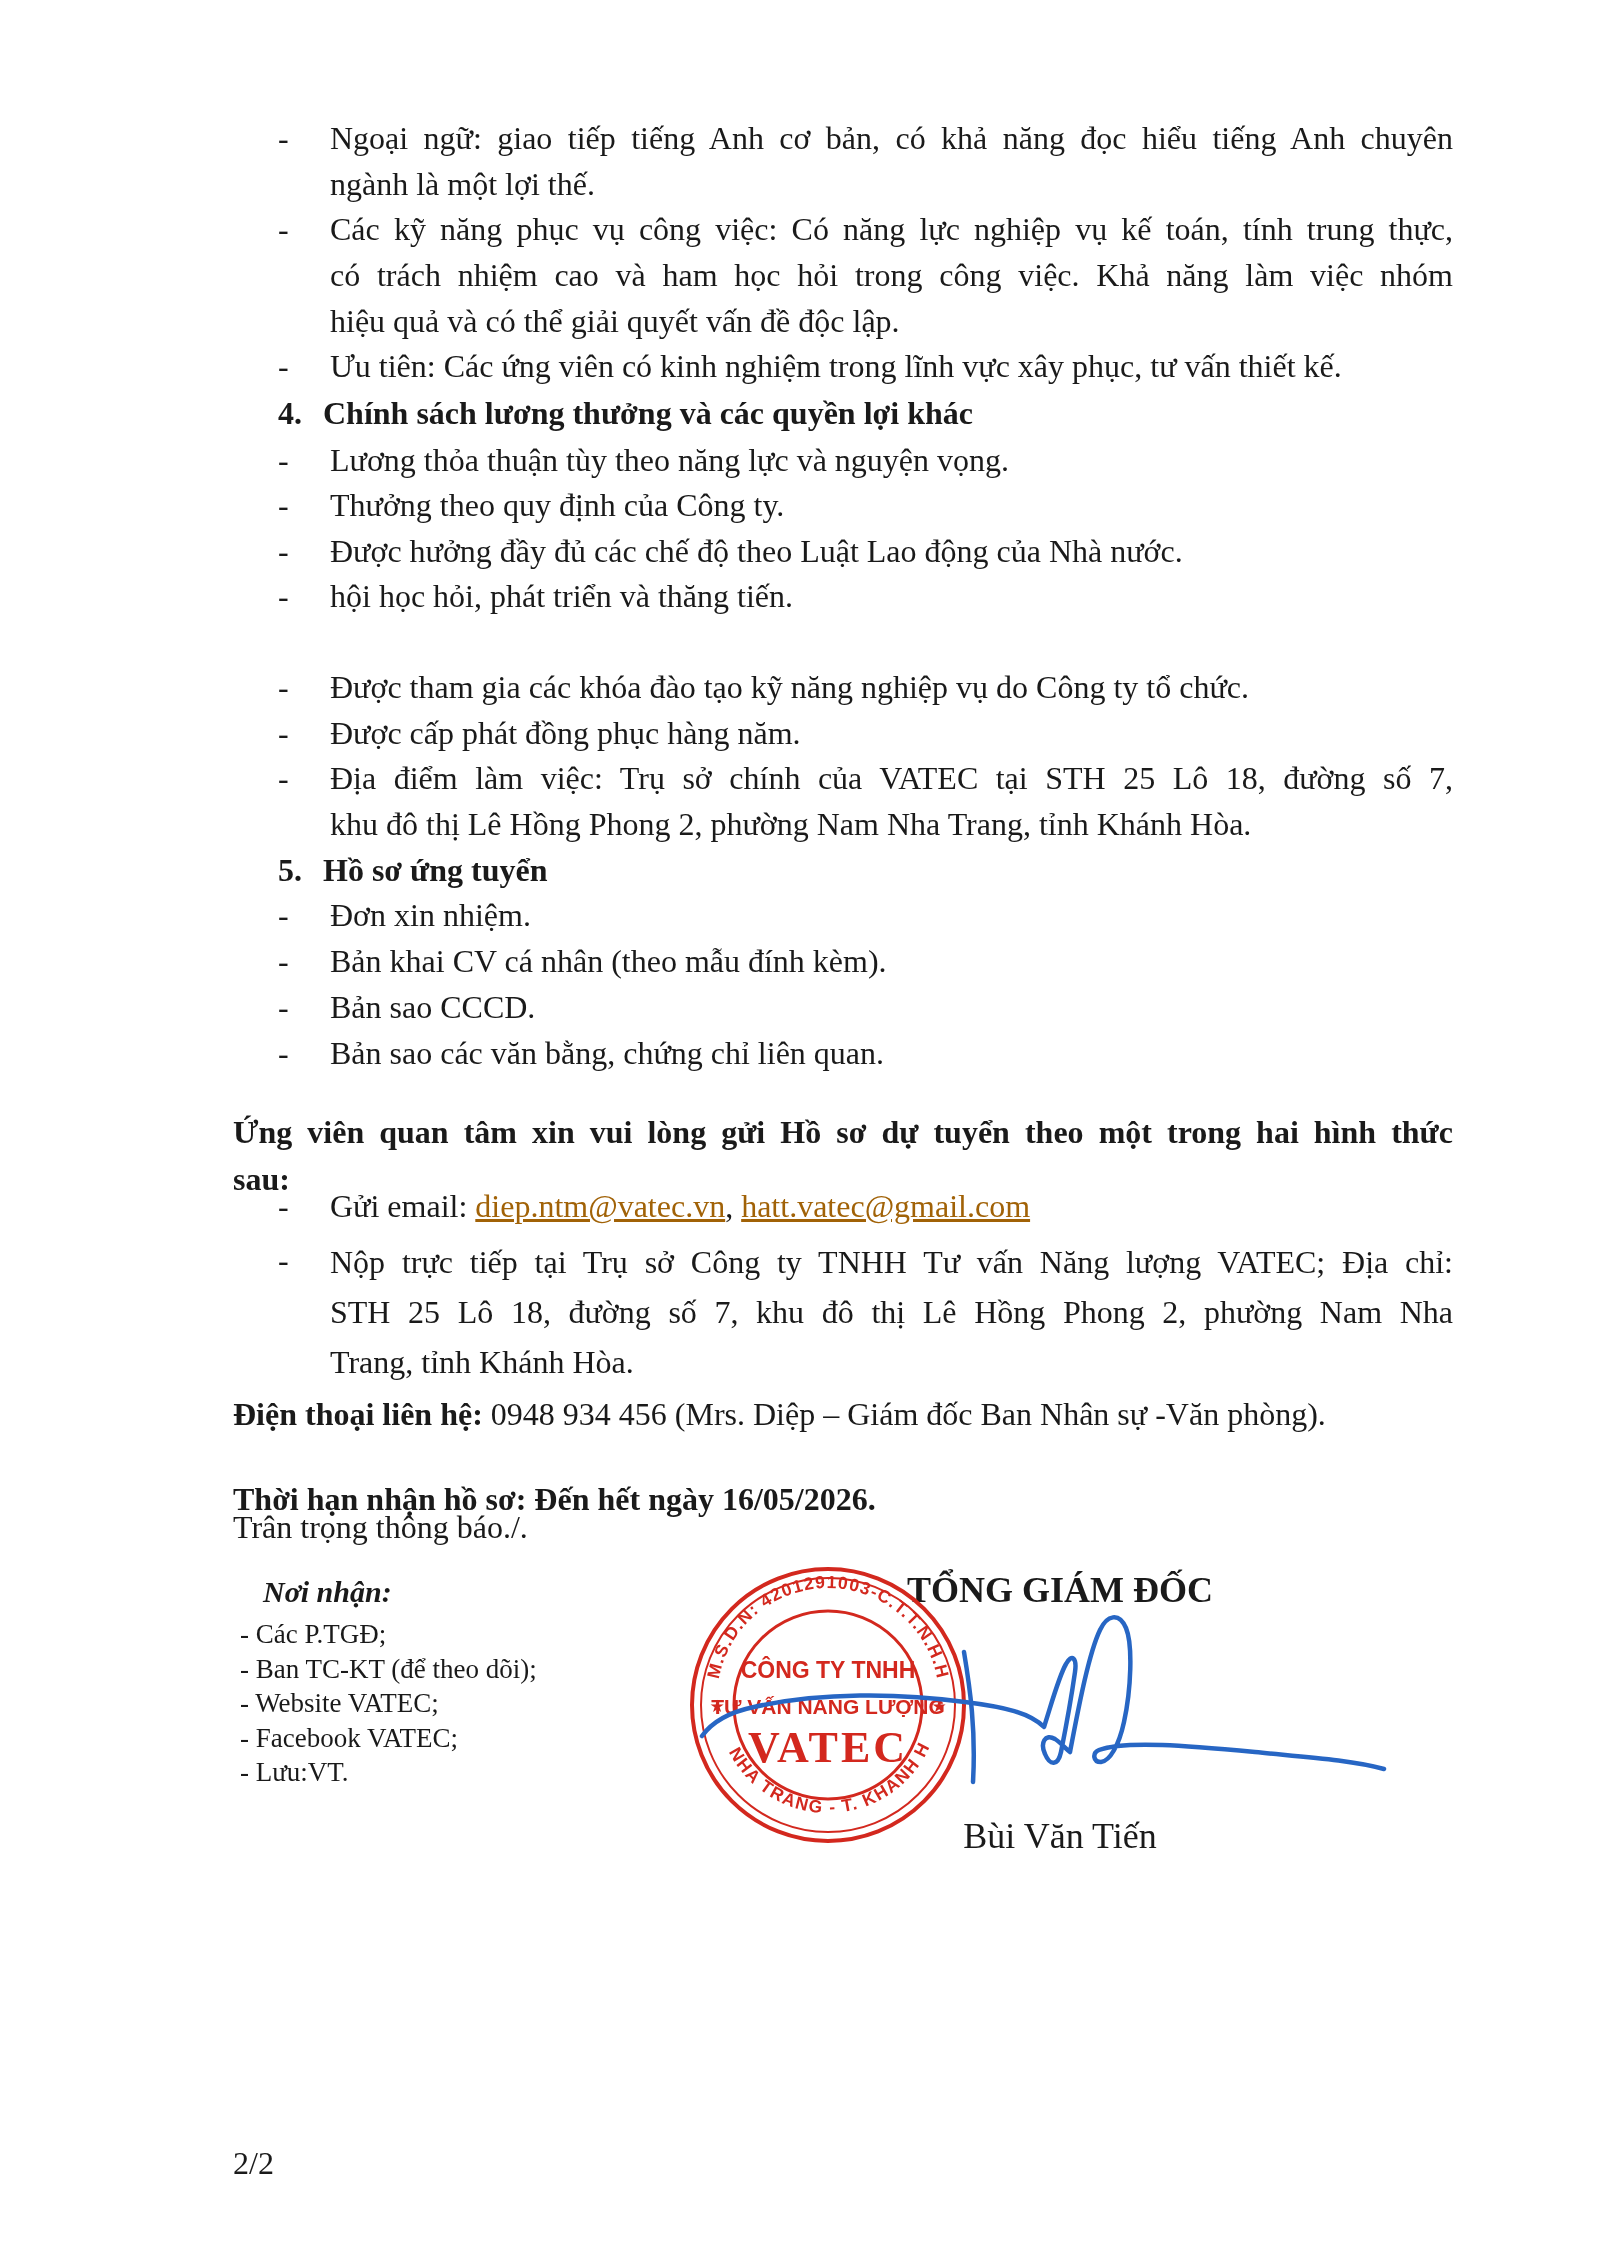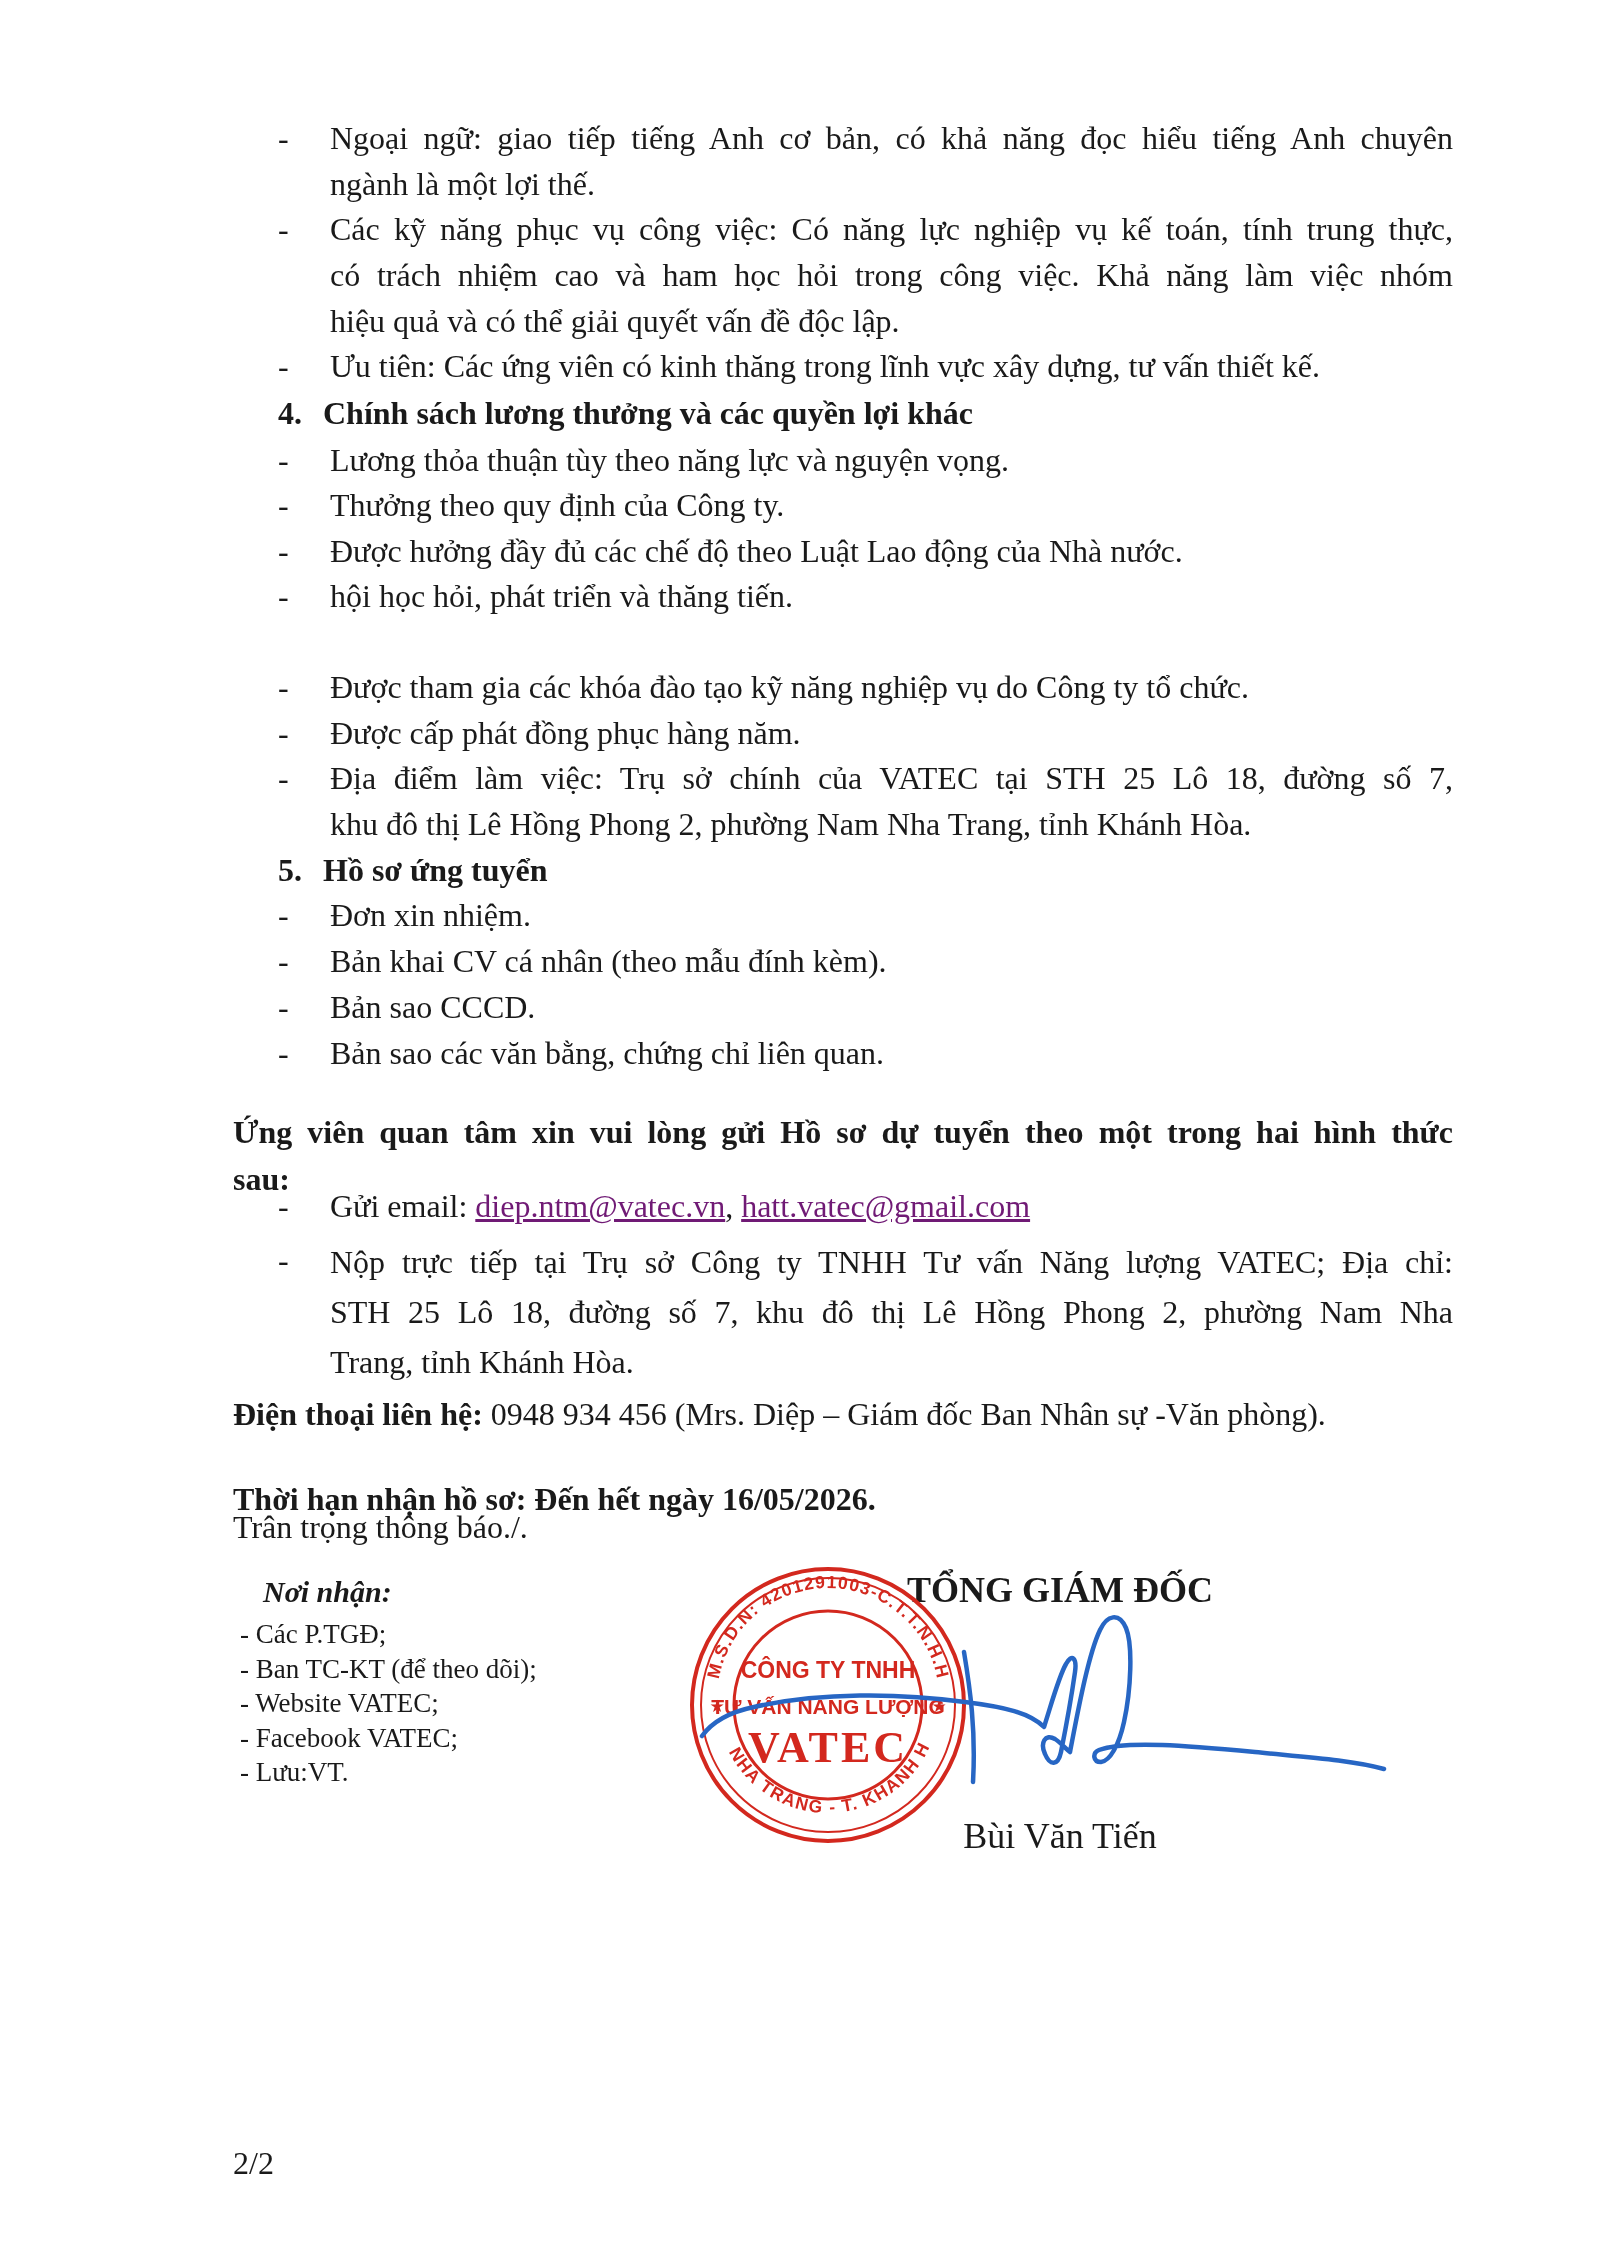--- a/index.html
+++ b/index.html
@@ -9,21 +9,21 @@
   .block{position:absolute;left:0;width:1220px;font-size:32px;line-height:46px;}
   .line{white-space:nowrap;}
   .jl{text-align:justify;text-align-last:justify;}
   .ll{text-align:left;}
   .bullet-block .line{padding-left:97px;}
   .bullet-block .marker{position:absolute;left:45px;top:0;line-height:46px;}
   .heading-block{font-weight:bold;}
   .heading-block .line{padding-left:90px;}
   .heading-block .marker{position:absolute;left:45px;top:0;line-height:46px;}
   .bold{font-weight:bold;margin-top:32px;}
-  .email-line a{color:#701a75;text-decoration:underline;}
+  .email-line a{color:#a16207;text-decoration:underline;}
   .label{font-weight:bold;}
   
   .noi-nhan-h{position:absolute;left:243px;top:1573px;font-size:30px;font-weight:bold;font-style:italic;line-height:38px;margin-left:20px;}
   .noi-nhan-list{position:absolute;left:240px;top:1617px;font-size:27px;line-height:34.5px;}
   .sig-title{position:absolute;left:880px;top:1567px;width:360px;text-align:center;
              font-size:36px;font-weight:bold;line-height:46px;}
   .sig-name{position:absolute;left:880px;top:1813px;width:360px;text-align:center;
             font-size:36px;font-weight:normal;line-height:46px;}
   .page-num{position:absolute;left:233px;top:2142px;width:1220px;text-align:left;font-size:32px;line-height:42px;}
   .seal-svg{position:absolute;left:663px;top:1540px;width:330px;height:330px;}
@@ -43,21 +43,21 @@
         <div class="line ll">ngành là một lợi thế.</div>
       </div>
       <div class="block bullet-block" style="top: 206px;">
         <span class="marker">-</span>
         <div class="line jl">Các kỹ năng phục vụ công việc: Có năng lực nghiệp vụ kế toán, tính trung thực,</div>
         <div class="line jl">có trách nhiệm cao và ham học hỏi trong công việc. Khả năng làm việc nhóm</div>
         <div class="line ll">hiệu quả và có thể giải quyết vấn đề độc lập.</div>
       </div>
       <div class="block bullet-block" style="top: 343px;">
         <span class="marker">-</span>
-        <div class="line ll">Ưu tiên: Các ứng viên có kinh thăng trong lĩnh vực xây dựng, tư vấn thiết kế.</div>
+        <div class="line ll">Ưu tiên: Các ứng viên có kinh nghiệm trong lĩnh vực xây phục, tư vấn thiết kế.</div>
       </div>
       <div class="block heading-block" style="top: 390px;">
         <span class="marker">4.</span>
         <div class="line ll">Chính sách lương thưởng và các quyền lợi khác</div>
       </div>
       <div class="block bullet-block" style="top: 437px;">
         <span class="marker">-</span>
         <div class="line ll">Lương thỏa thuận tùy theo năng lực và nguyện vọng.</div>
       </div>
       <div class="block bullet-block" style="top: 482px;">

